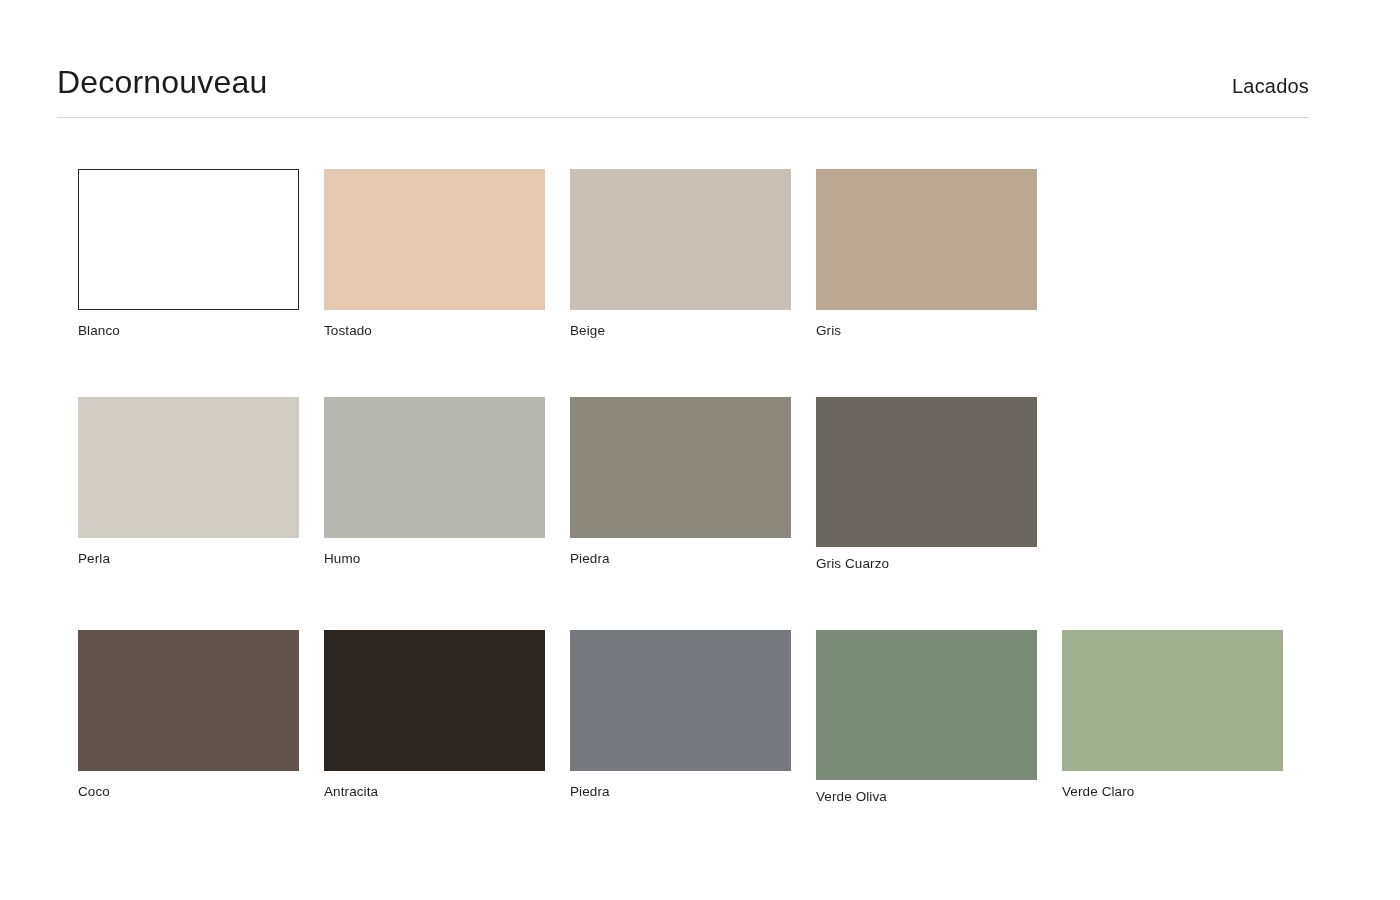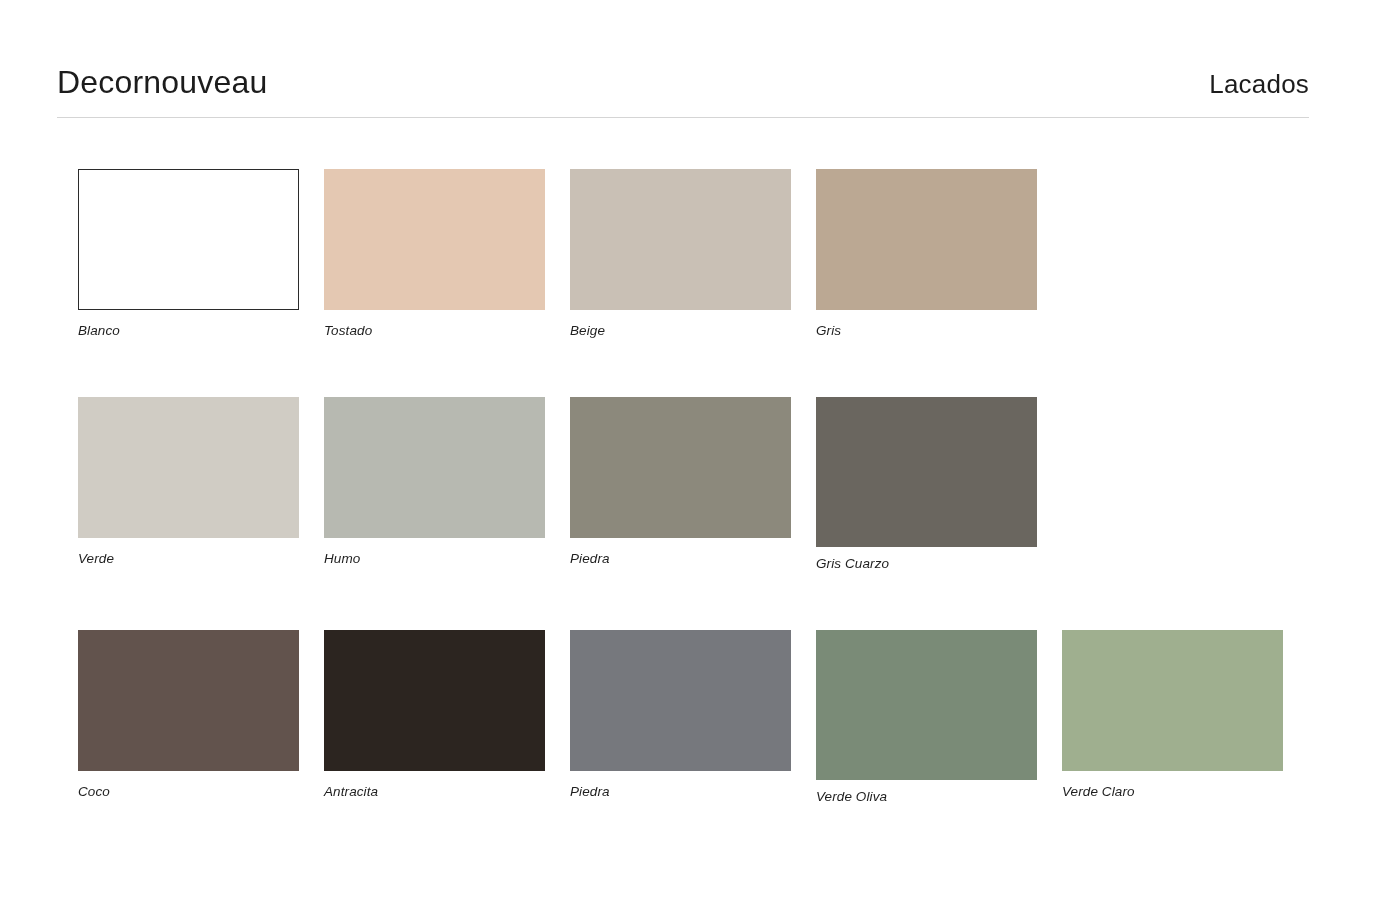--- a/index.html
+++ b/index.html
@@ -33,21 +33,21 @@
   }
   .brand-title {
     font-size: 32px;
     font-weight: 400;
     letter-spacing: 0.2px;
     color: #1c1c1c;
     line-height: 1;
     white-space: nowrap;
   }
   .collection-title {
-    font-size: 26px;
+    font-size: 20px;
     font-weight: 400;
     letter-spacing: 0.2px;
     color: #1c1c1c;
     line-height: 1;
     white-space: nowrap;
   }
   .header-rule {
     position: absolute;
     left: 57px;
     top: 117px;
@@ -67,21 +67,20 @@
     display: flex;
     gap: 25px;
     margin-bottom: 58px;
   }
   .row:last-child { margin-bottom: 0; }
 
   .swatch-cell {
     width: 221px;
     display: flex;
     flex-direction: column;
-    font-style: italic;
   }
   .swatch-chip {
     width: 221px;
     height: 141px;
     box-sizing: border-box;
   }
   .swatch-chip.bordered-dark {
     border: 1px solid #2b2b2b;
   }
   .swatch-chip.bordered-light {
@@ -125,21 +124,21 @@
           <div class="swatch-label">Beige</div>
         </div>
         <div class="swatch-cell">
           <div class="swatch-chip" style="background: rgb(187, 168, 147);"></div>
           <div class="swatch-label">Gris</div>
         </div>
       </div>
       <div class="row">
         <div class="swatch-cell">
           <div class="swatch-chip" style="background: rgb(208, 204, 196);"></div>
-          <div class="swatch-label">Verde</div>
+          <div class="swatch-label">Perla</div>
         </div>
         <div class="swatch-cell">
           <div class="swatch-chip" style="background: rgb(183, 185, 177);"></div>
           <div class="swatch-label">Humo</div>
         </div>
         <div class="swatch-cell">
           <div class="swatch-chip" style="background: rgb(140, 137, 124);"></div>
           <div class="swatch-label">Piedra</div>
         </div>
         <div class="swatch-cell tall">

